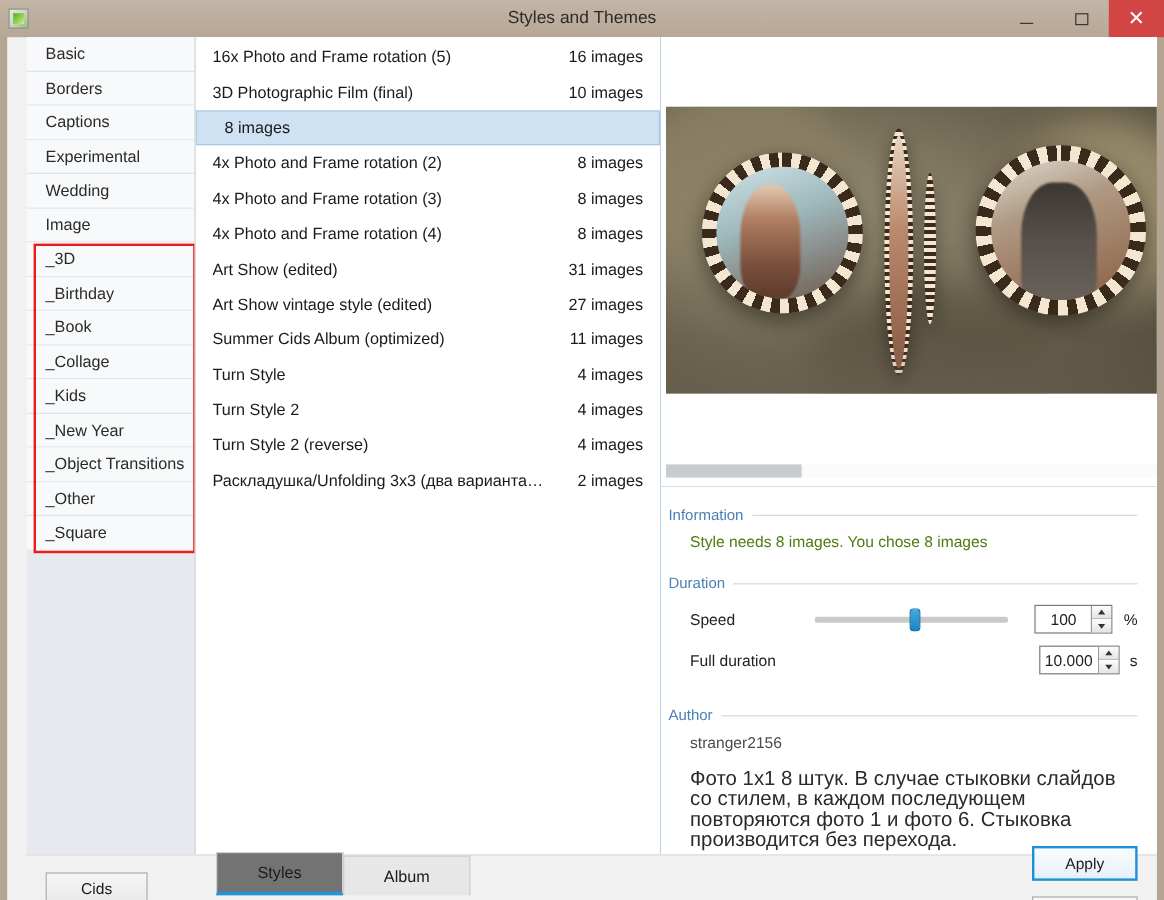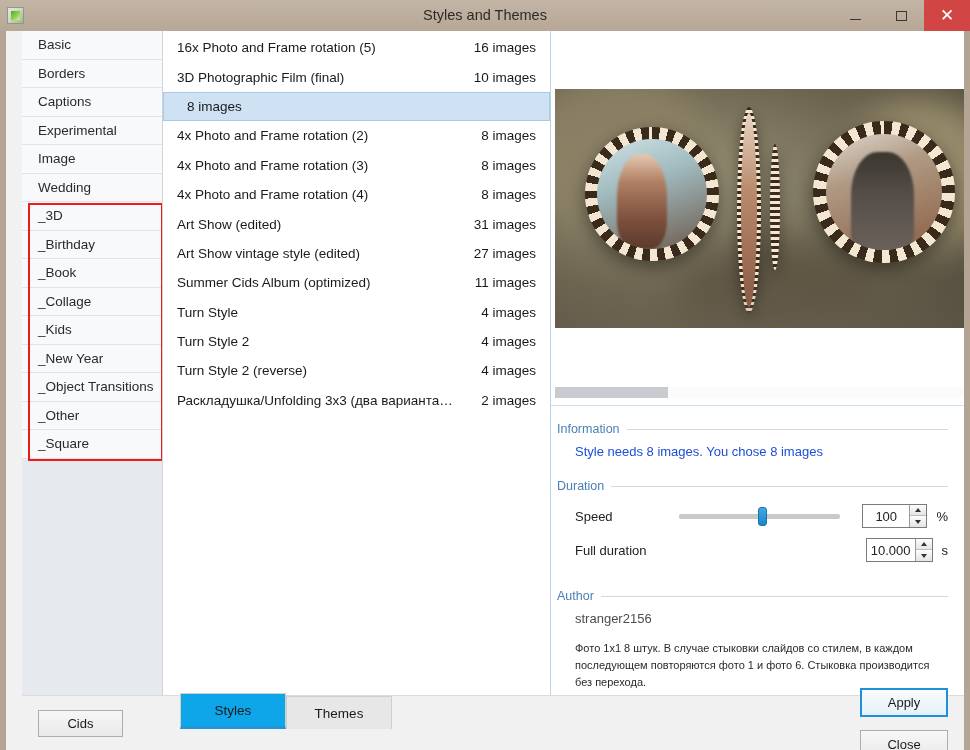--- a/index.html
+++ b/index.html
@@ -201,21 +201,21 @@
 
   
   #infoarea { flex: 1 1 auto; padding: 0 16px 0 4px; }
   .grp { margin-top: 16px; }
   .grp-head {
     display: flex; align-items: center; gap: 7px;
     font-size: 12.5px; color: #4a7fb5; padding-left: 2px;
   }
   .grp-head .rule { flex: 1 1 auto; height: 1px; background: #d7d7d7; }
   .grp-body { padding: 8px 0 4px 20px; }
-  .info-text { font-size: 13px; color: #1d4ed8; }
+  .info-text { font-size: 13px; color: #4d7c0f; }
   .row {
     display: flex; align-items: center;
     height: 30px; margin-bottom: 4px;
   }
   .row-label { width: 104px; flex: 0 0 104px; font-size: 13px; color: #222; }
   .slider {
     width: 183px; height: 5px; background: #c9c9c9; border-radius: 2px;
     position: relative; margin-right: 22px;
   }
   .slider-thumb {
@@ -238,21 +238,21 @@
   }
   .spin-b {
     flex: 1 1 50%; background: linear-gradient(#fdfdfd,#e4e4e4);
     display: flex; align-items: center; justify-content: center;
   }
   .spin-b:first-child { border-bottom: 1px solid #bdbdbd; }
   .tri-up { width:0;height:0;border-left:3.5px solid transparent;border-right:3.5px solid transparent;border-bottom:4px solid #333; }
   .tri-dn { width:0;height:0;border-left:3.5px solid transparent;border-right:3.5px solid transparent;border-top:4px solid #333; }
   .unit { margin-left: 9px; font-size: 13px; color: #222; }
   .author-name { font-size: 13px; color: #4c4c4c; margin-bottom: 14px; }
-  .author-desc { font-size: 11px; color: #2a2a2a; line-height: 17px; max-width: 372px; }
+  .author-desc { font-size: 17px; color: #2a2a2a; line-height: 17px; max-width: 372px; }
 
   
   #bottombar {
     height: 56px; flex: 0 0 56px;
     background: #f1f1f1;
     border-top: 1px solid #dcdcdc;
     display: flex; align-items: center;
     position: relative;
   }
   #tools-btn {
@@ -268,21 +268,21 @@
     display: flex; align-items: flex-end;
   }
   .tab {
     width: 106px; height: 33px;
     display: flex; align-items: center; justify-content: center;
     font-size: 13.5px; color: #1a1a1a;
     background: #e7e7e7;
     border: 1px solid #cfcfcf; border-bottom: none;
   }
   .tab.active {
-    background: #0ea5e9;
+    background: #737373;
     border-bottom: 3px solid #2196d6;
     height: 36px;
   }
   #actions { margin-left: auto; margin-right: 16px; display: flex; gap: 13px; flex-direction: column; }
   .act-btn {
     width: 88px; height: 29px;
     display: flex; align-items: center; justify-content: center;
     font-size: 13px; color: #1a1a1a;
     border: 1px solid #adadad;
     background: linear-gradient(#f7f7f7,#e9e9e9);
@@ -315,22 +315,22 @@
 
   <div id="body">
     <div id="panes">
 
       <div id="sidebar">
         <div id="cat-list">
             <div class="cat-item">Basic</div>
             <div class="cat-item">Borders</div>
             <div class="cat-item">Captions</div>
             <div class="cat-item">Experimental</div>
+            <div class="cat-item">Wedding</div>
             <div class="cat-item">Image</div>
-            <div class="cat-item">Wedding</div>
             <div class="cat-item sel">_3D</div>
             <div class="cat-item">_Birthday</div>
             <div class="cat-item">_Book</div>
             <div class="cat-item">_Collage</div>
             <div class="cat-item">_Kids</div>
             <div class="cat-item">_New Year</div>
             <div class="cat-item">_Object Transitions</div>
             <div class="cat-item">_Other</div>
             <div class="cat-item">_Square</div>
           </div>
@@ -486,21 +486,21 @@
           </div>
 
         </div>
       </div>
     </div>
 
     <div id="bottombar">
       <div id="tools-btn">Cids</div>
       <div id="tabs">
           <div class="tab active">Styles</div>
-          <div class="tab">Themes</div>
+          <div class="tab">Album</div>
         </div>
       <div id="actions">
         <div class="act-btn focus">Apply</div>
         <div class="act-btn">Close</div>
       </div>
     </div>
   </div>
 </div>
 
 </body></html>

